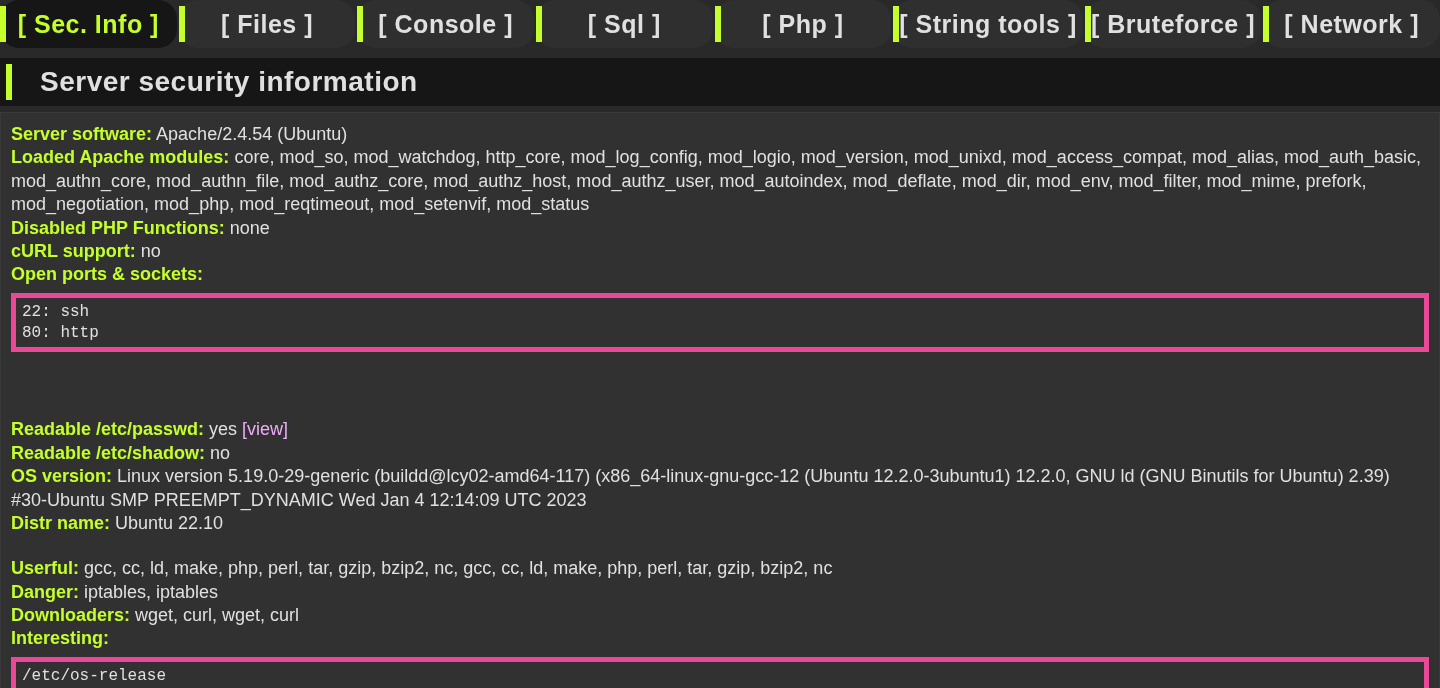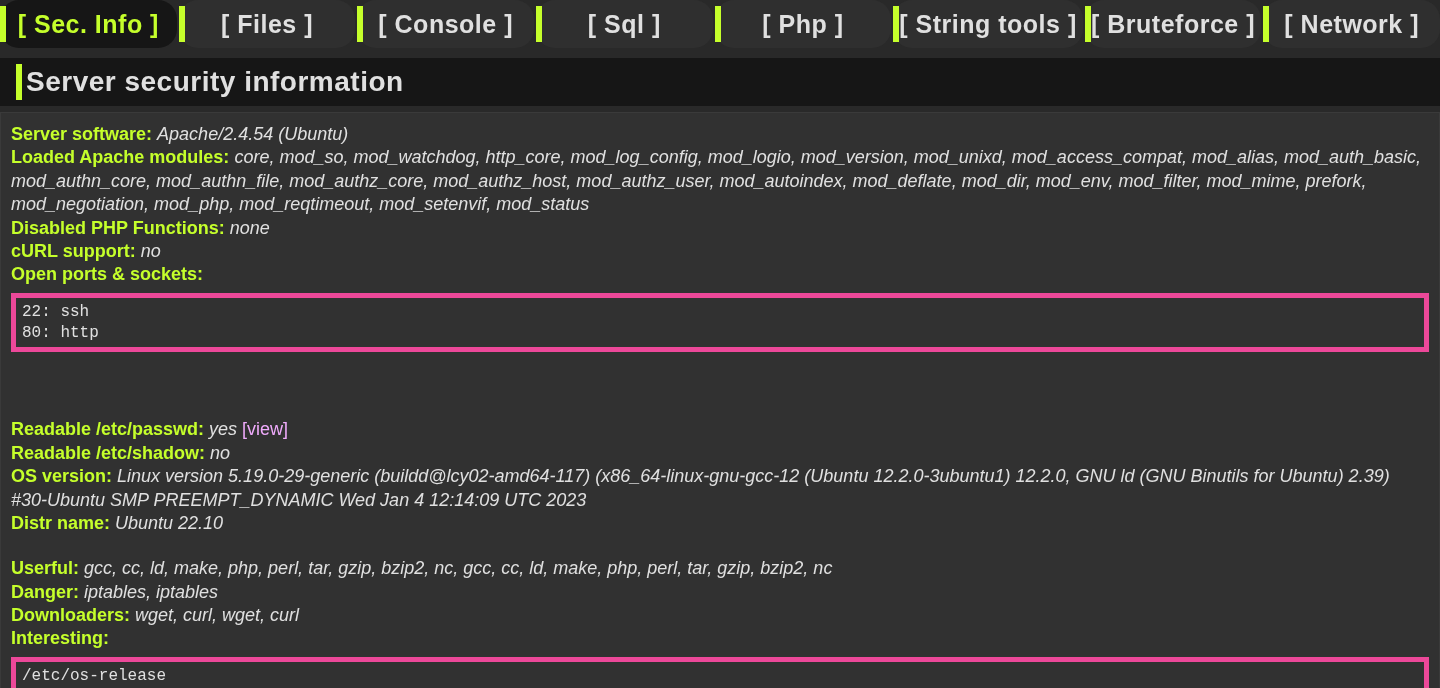--- a/index.html
+++ b/index.html
@@ -51,21 +51,22 @@
   .tab.active .label { color: #c5ff2b; }
 
   .titlewrap {
     background: #161616;
     margin-top: 10px;
   }
   .title {
     display: flex;
     align-items: center;
     height: 48px;
-    padding-left: 16px;
+    padding-left: 6px;
+    gap: 24px;
   }
   .title-bar {
     width: 6px;
     height: 36px;
     background: #c5ff2b;
     margin-right: 4px;
     margin-left: 0;
   }
   .title-text {
     font-family: "Arial Narrow", Arial, sans-serif;
@@ -84,21 +85,20 @@
     margin-top: 6px;
   }
   .row { margin: 0; }
   .lbl {
     color: #c5ff2b;
     font-weight: 700;
   }
   .val {
     color: #e0e0e0;
     font-weight: 400;
-    font-style: italic;
   }
   .link { color: #f0abfc; text-decoration: none; cursor: pointer; }
   .pre {
     font-family: "Courier New", monospace;
     font-size: 16px;
     color: #e0e0e0;
     border: 5px solid #ec4899;
     padding: 4px 6px;
     margin-top: 6px;
     white-space: pre;

